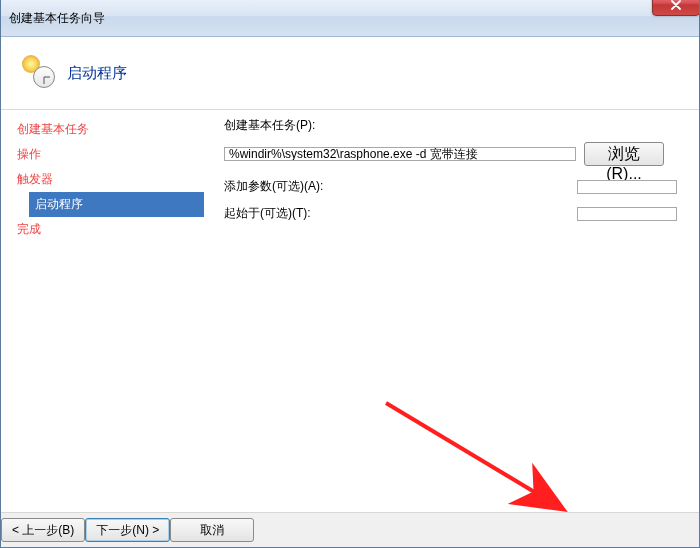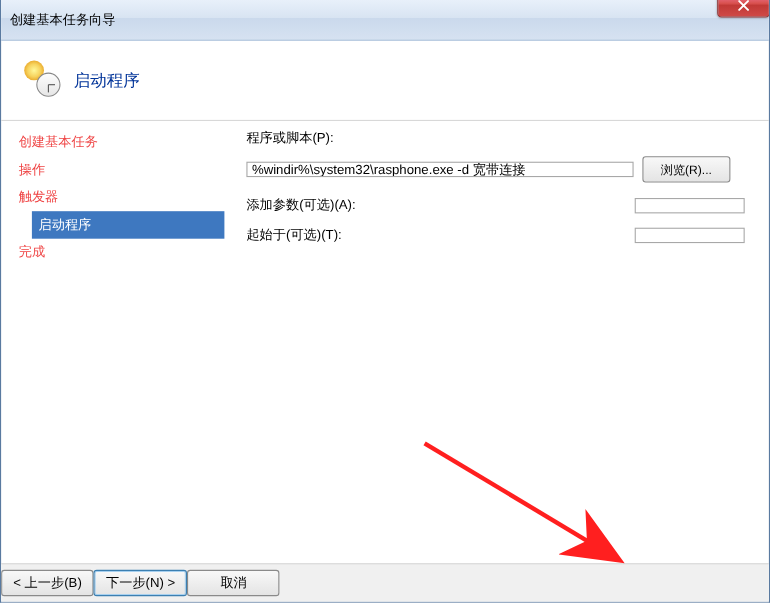--- a/index.html
+++ b/index.html
@@ -121,21 +121,21 @@
     font-family: inherit;
     font-size: 12px;
     background:#fff;
   }
   .text-input.main { width: 352px; }
   .text-input.small { width: 100px; }
   .browse-btn{
     height:24px; width:80px;
     background: linear-gradient(to bottom,#f8f8f8,#e4e4e4);
     border:1px solid #8a8a8a; border-radius:3px;
-    font-size:11px; font-family:inherit;
+    font-size:16px; font-family:inherit;
   }
   .field-line{
     display:flex; align-items:center; justify-content:space-between;
     width:453px; margin-bottom:10px;
   }
   .footer{
     position:absolute; left:0; right:0; bottom:0;
     height:35px; border-top:1px solid #d8d8d8;
     background:#f0f0f0;
     display:flex; align-items:center; justify-content:flex-start;
@@ -182,21 +182,21 @@
     <div class="sidebar">
       <div class="step">创建基本任务</div>
       <div class="step">操作</div>
       <div class="step">触发器</div>
       <div class="step sub">启动程序</div>
       <div class="step">完成</div>
     </div>
 
     <div class="content">
       <div class="row">
-        <span class="label">程序或脚本(P):</span>
+        <span class="label">创建基本任务(P):</span>
       </div>
       <div class="input-row">
         <input class="text-input main" value="%windir%\system32\rasphone.exe -d 宽带连接" style="">
         <button class="browse-btn">浏览(R)...</button>
       </div>
       <div class="field-line">
         <span>添加参数(可选)(A):</span>
         <input class="text-input small" value="" style="">
       </div>
       <div class="field-line">

